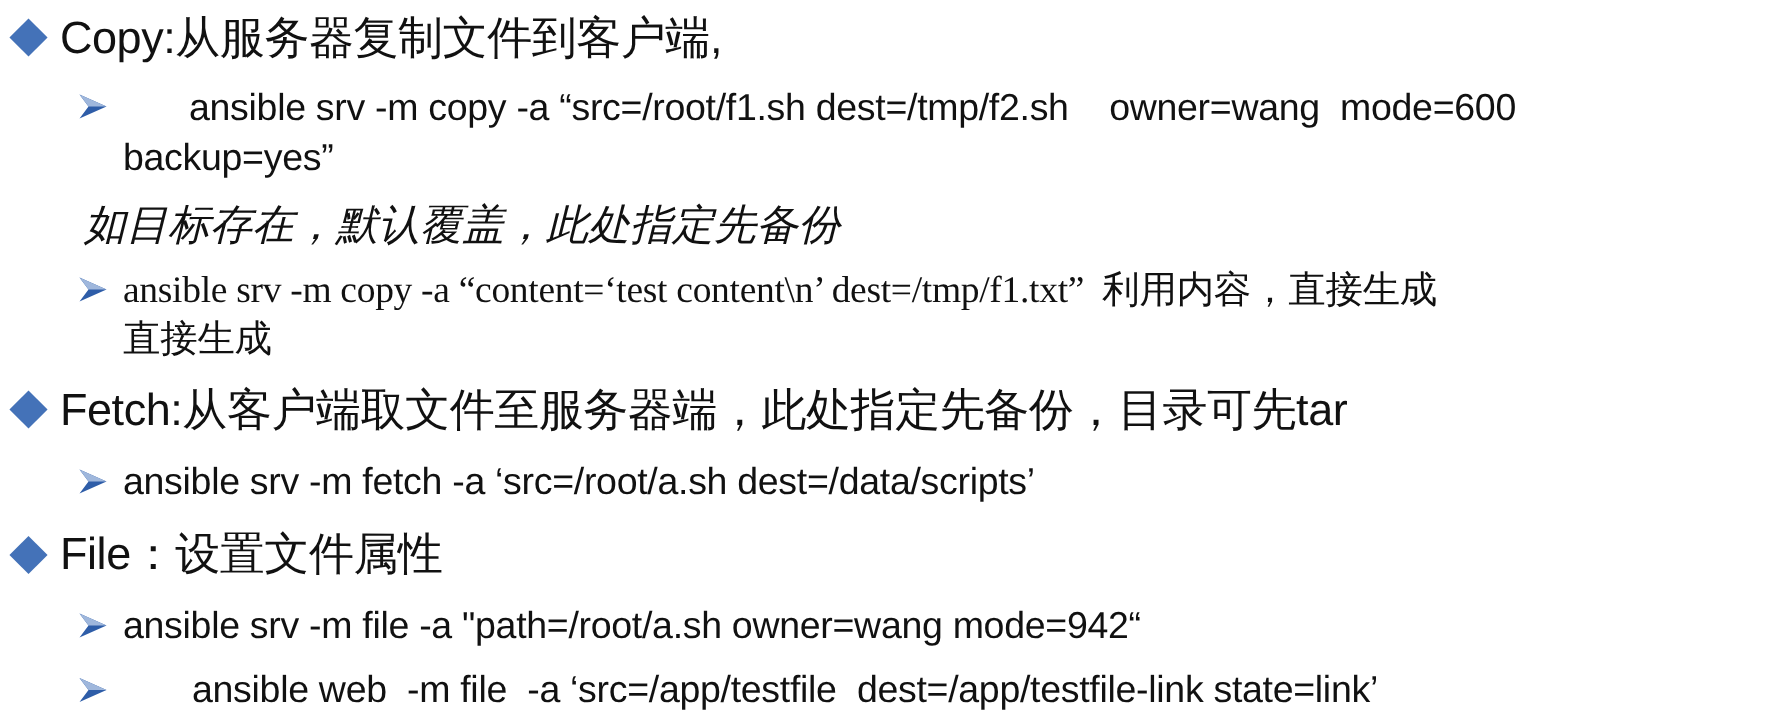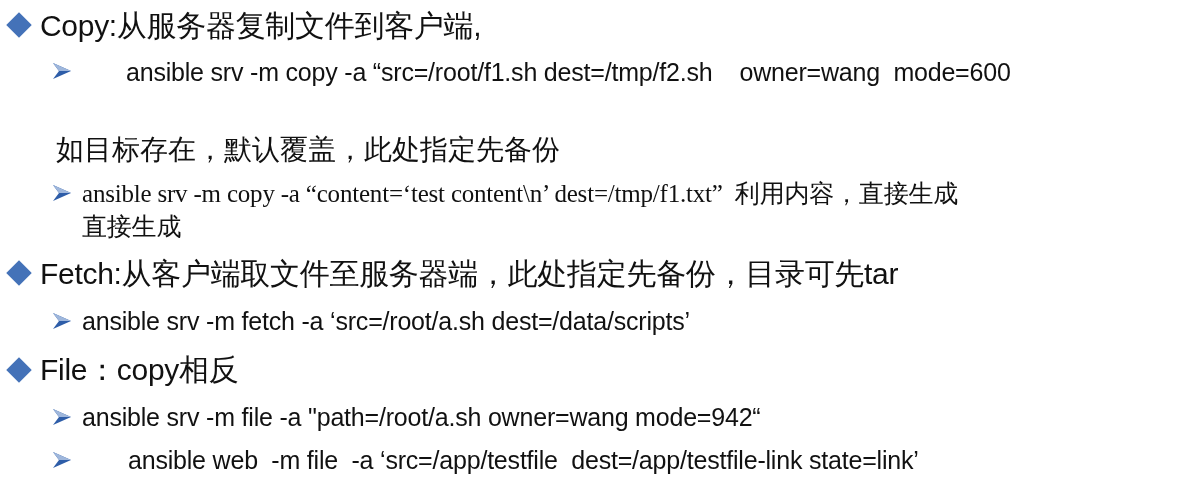--- a/index.html
+++ b/index.html
@@ -31,20 +31,21 @@
       font-size: 30px;
       letter-spacing: -0.3px;
     }
     .l2 {
       font-size: 25px;
       letter-spacing: -0.2px;
     }
     .note {
       font-size: 28px;
       letter-spacing: 0px;
+      font-style: italic;
     }
     .diamond {
       position: absolute;
       width: 18px;
       height: 18px;
       background: #4472b8;
       transform: rotate(45deg);
     }
     .arrow {
       position: absolute;
@@ -58,41 +59,42 @@
 <div class="slide">
 
   <div class="diamond" style="left:10px; top:16px;"></div>
   <div class="line l1" style="left:40px; top:11px;">Copy:从服务器复制文件到客户端,</div>
 
   <svg class="arrow" style="left:52px; top:62px;" viewBox="0 0 20 18">
     <polygon points="1,1 19,9 1,17 7,9" fill="#2e5da8"></polygon>
     <polygon points="1,1 19,9 7,9" fill="#9fb7dc"></polygon>
   </svg>
   <div class="line l2" style="left:82px; top:60px;margin-left:44px;">ansible srv -m copy -a “src=/root/f1.sh dest=/tmp/f2.sh    owner=wang  mode=600</div>
+  <div class="line l2" style="left:82px; top:93px;">backup=yes”</div>
 
   <div class="line note" style="left:56px; top:136px;">如目标存在，默认覆盖，此处指定先备份</div>
 
   <svg class="arrow" style="left:52px; top:184px;" viewBox="0 0 20 18">
     <polygon points="1,1 19,9 1,17 7,9" fill="#2e5da8"></polygon>
     <polygon points="1,1 19,9 7,9" fill="#9fb7dc"></polygon>
   </svg>
   <div class="line l2" style="left:82px; top:181px;font-family:Liberation Serif, serif;">ansible srv -m copy -a “content=‘test content\n’ dest=/tmp/f1.txt”  利用内容，直接生成</div>
   <div class="line l2" style="left:82px; top:214px;">直接生成</div>
 
   <div class="diamond" style="left:10px; top:264px;"></div>
   <div class="line l1" style="left:40px; top:259px;">Fetch:从客户端取文件至服务器端，此处指定先备份，目录可先tar</div>
 
   <svg class="arrow" style="left:52px; top:312px;" viewBox="0 0 20 18">
     <polygon points="1,1 19,9 1,17 7,9" fill="#2e5da8"></polygon>
     <polygon points="1,1 19,9 7,9" fill="#9fb7dc"></polygon>
   </svg>
   <div class="line l2" style="left:82px; top:309px;">ansible srv -m fetch -a ‘src=/root/a.sh dest=/data/scripts’</div>
 
   <div class="diamond" style="left:10px; top:361px;"></div>
-  <div class="line l1" style="left:40px; top:355px;">File：copy相反</div>
+  <div class="line l1" style="left:40px; top:355px;">File：设置文件属性</div>
 
   <svg class="arrow" style="left:52px; top:408px;" viewBox="0 0 20 18">
     <polygon points="1,1 19,9 1,17 7,9" fill="#2e5da8"></polygon>
     <polygon points="1,1 19,9 7,9" fill="#9fb7dc"></polygon>
   </svg>
   <div class="line l2" style="left:82px; top:405px;">ansible srv -m file -a "path=/root/a.sh owner=wang mode=942“</div>
 
   <svg class="arrow" style="left:52px; top:451px;" viewBox="0 0 20 18">
     <polygon points="1,1 19,9 1,17 7,9" fill="#2e5da8"></polygon>
     <polygon points="1,1 19,9 7,9" fill="#9fb7dc"></polygon>

